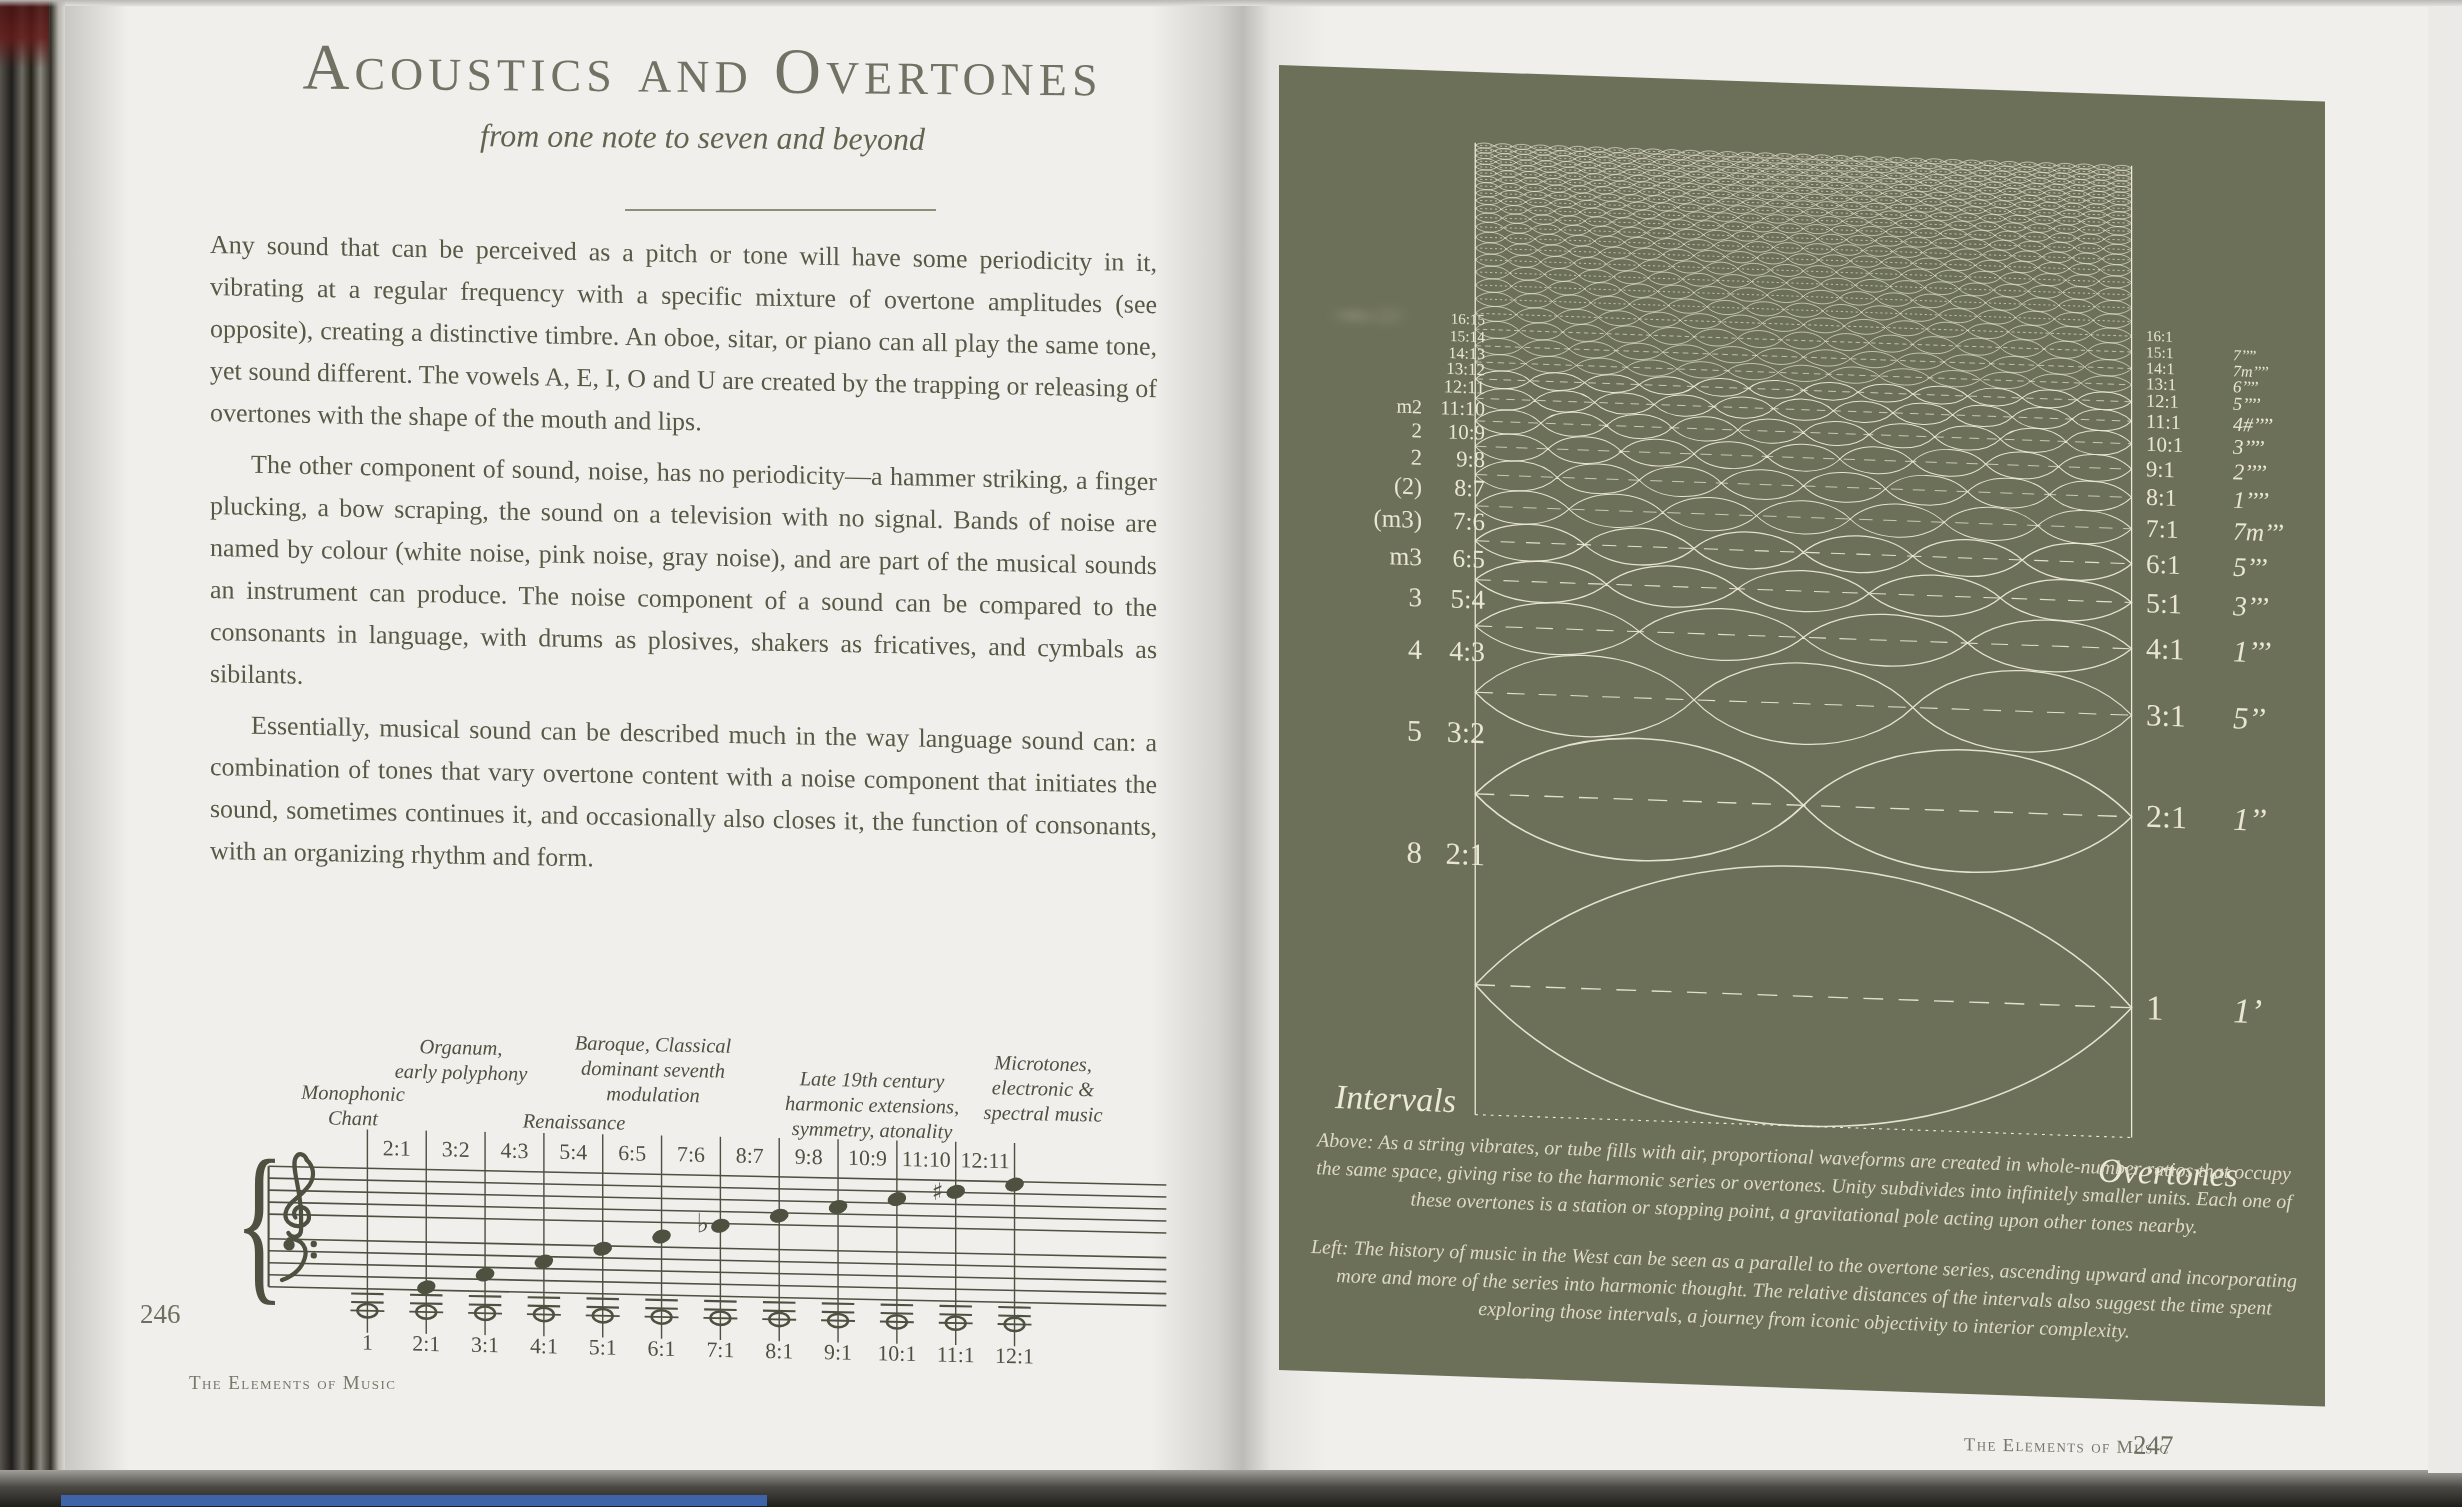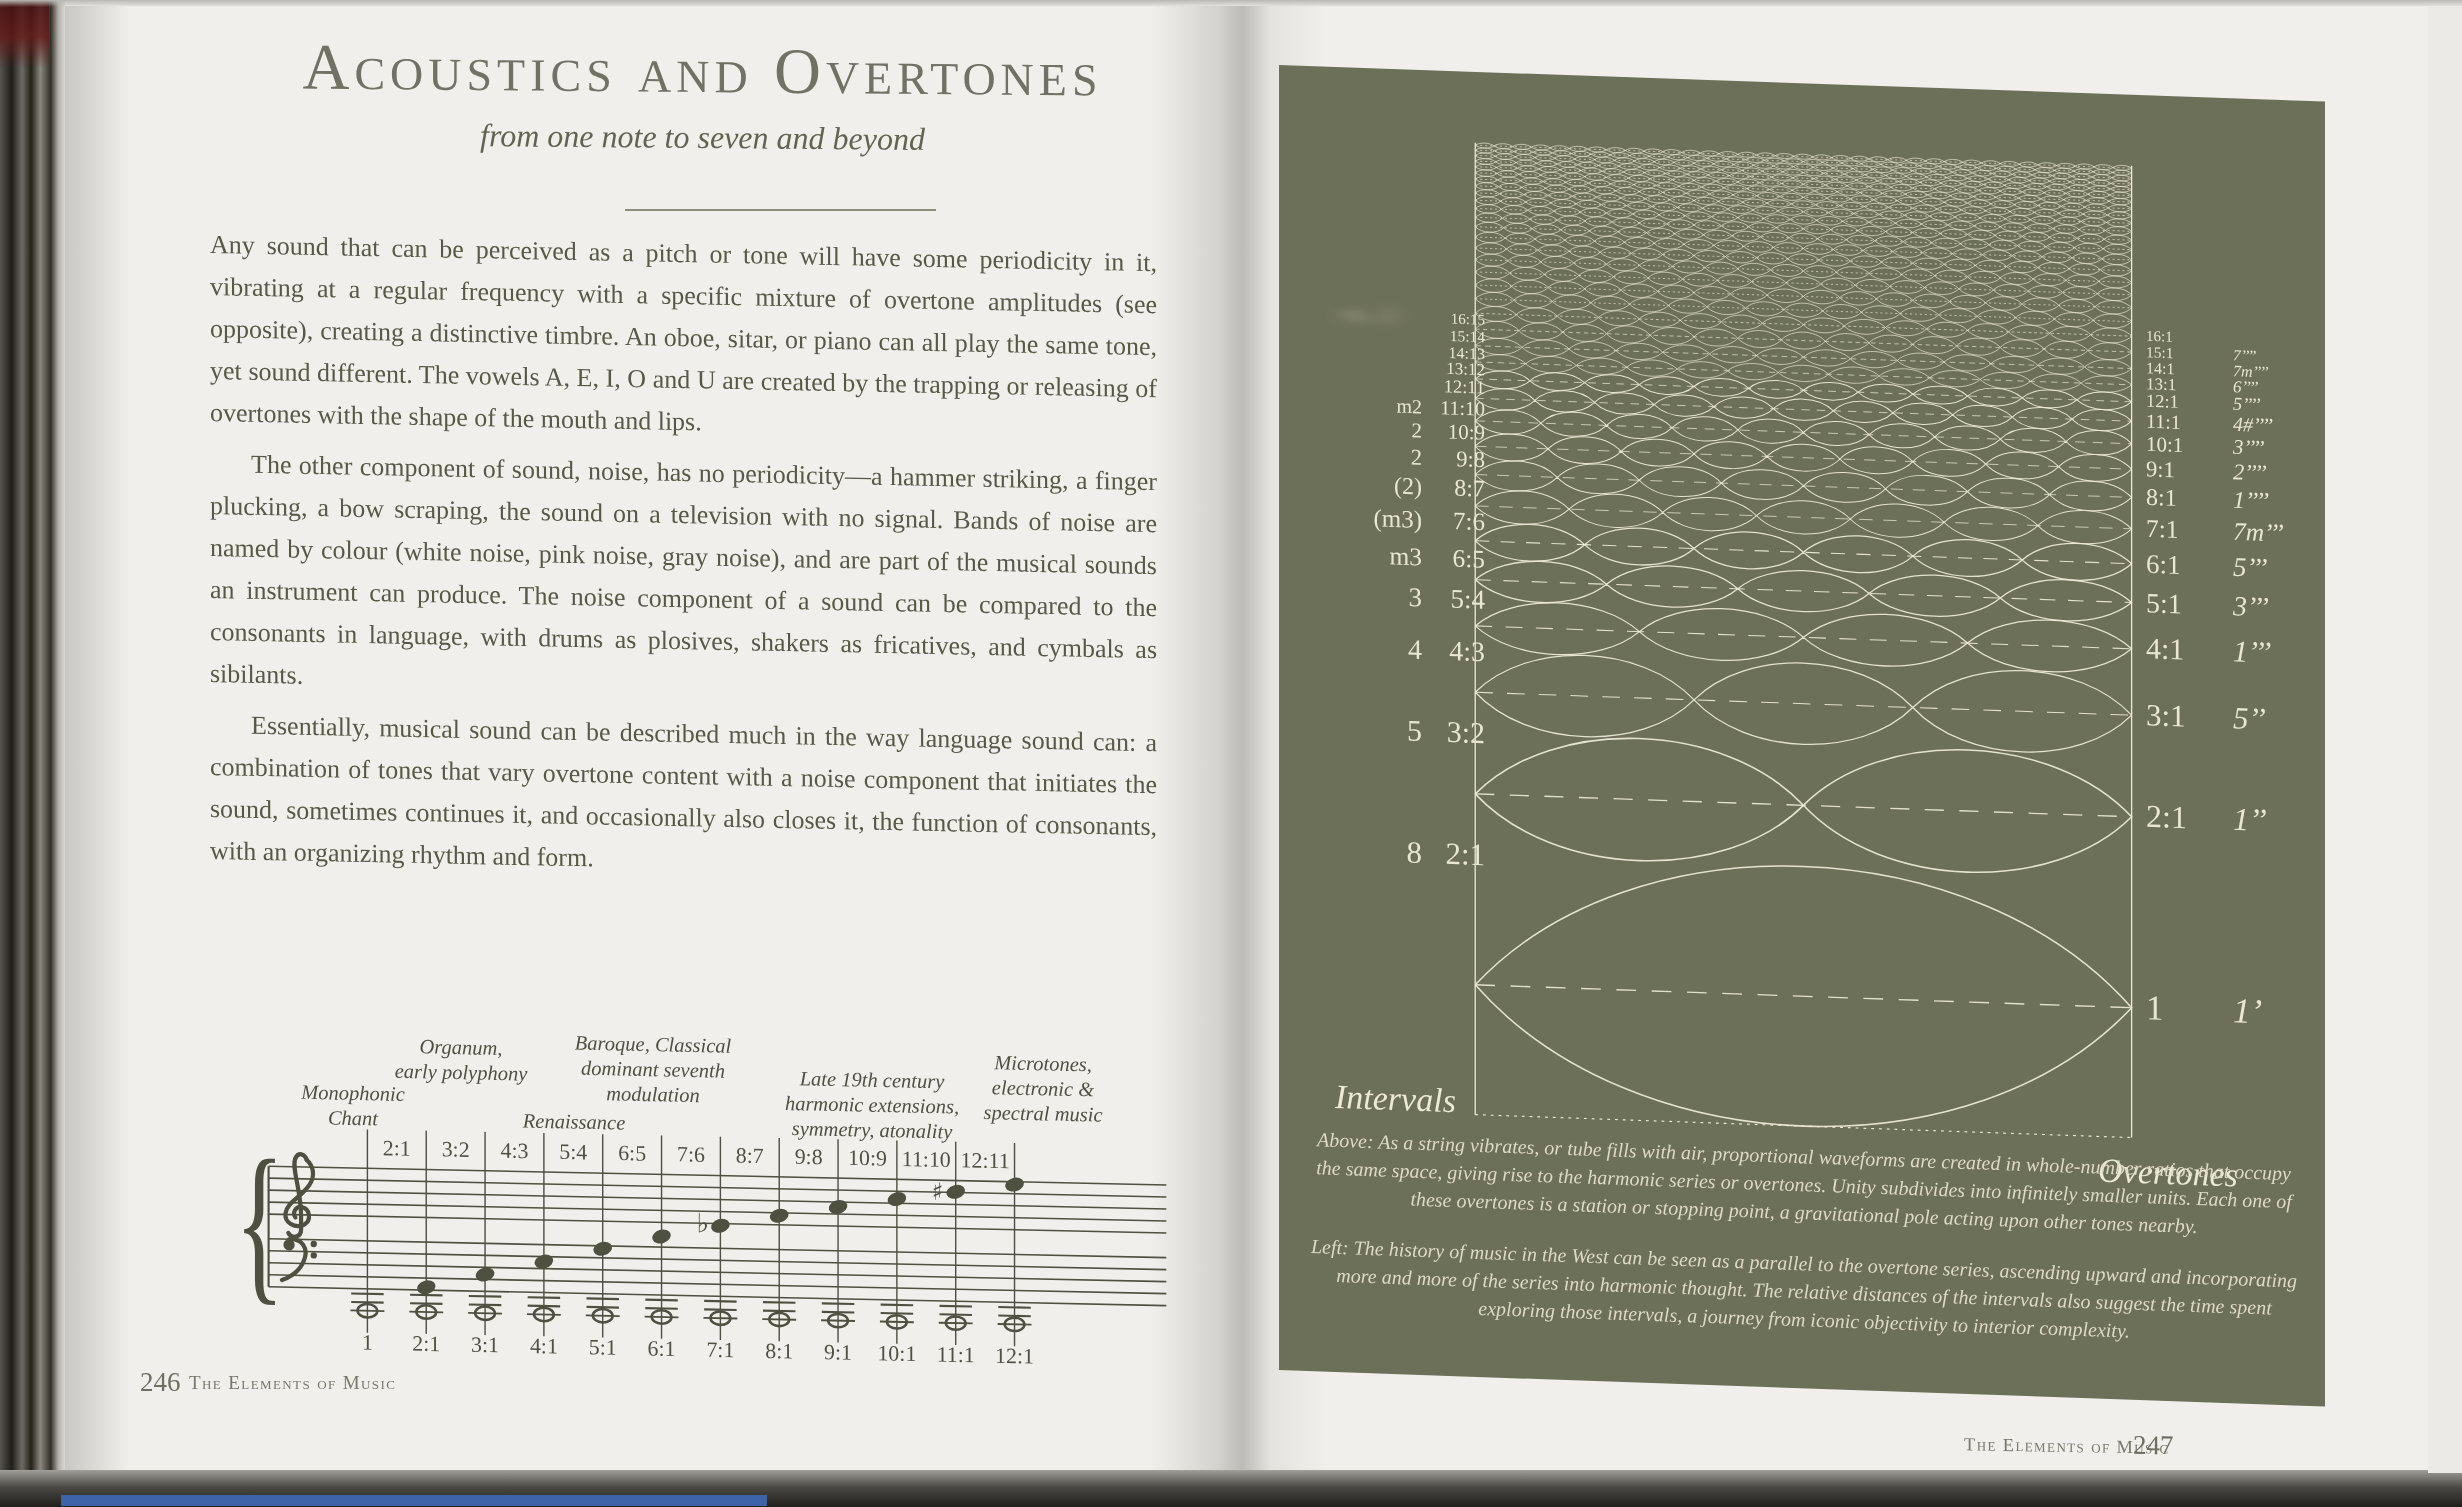--- a/index.html
+++ b/index.html
@@ -30,21 +30,21 @@
   #body-text{left:210px;top:224px;width:947px;transform:skewY(1.1deg);transform-origin:0 0;}
   #body-text p{margin:0;font-size:26px;line-height:42px;text-align:justify;color:#575945;}
   #body-text p.ind{text-indent:41px;margin-top:9.2px;}
   
   #timeline-diagram{left:71px;top:1010px;width:1108px;height:424px;transform:skewY(1.2deg);transform-origin:0 0;}
   .era{position:absolute;transform:translateX(-50%);text-align:center;font-style:italic;
        font-size:20.5px;line-height:25px;color:#4e5040;white-space:nowrap;}
   
   .foot-num{font-size:27px;color:#6e6f5f;}
   .foot-title{font-variant:small-caps;letter-spacing:1.4px;color:#77786a;}
-  #foot-l-num{left:140px;top:1367px;}
+  #foot-l-num{left:140px;top:1299px;}
   #foot-l-title{left:189px;top:1372px;font-size:19px;}
   #foot-r-title{left:1964px;top:1436px;font-size:18.4px;transform:skewY(1deg);}
   #foot-r-num{left:2133px;top:1430px;transform:skewY(1deg);}
   
   #panel{left:1279px;top:65px;width:1046px;height:1305px;background:#6d7059;
          transform:skewY(2deg);transform-origin:0 0;}
   #panel .plab{position:absolute;color:#e9e6d3;white-space:nowrap;transform:translateY(-50%);}
   .pl-int{text-align:right;width:85px;}
   .pl-ratio{text-align:right;width:113px;}
   .heading{position:absolute;font-style:italic;font-size:34px;color:#ece9d6;}

